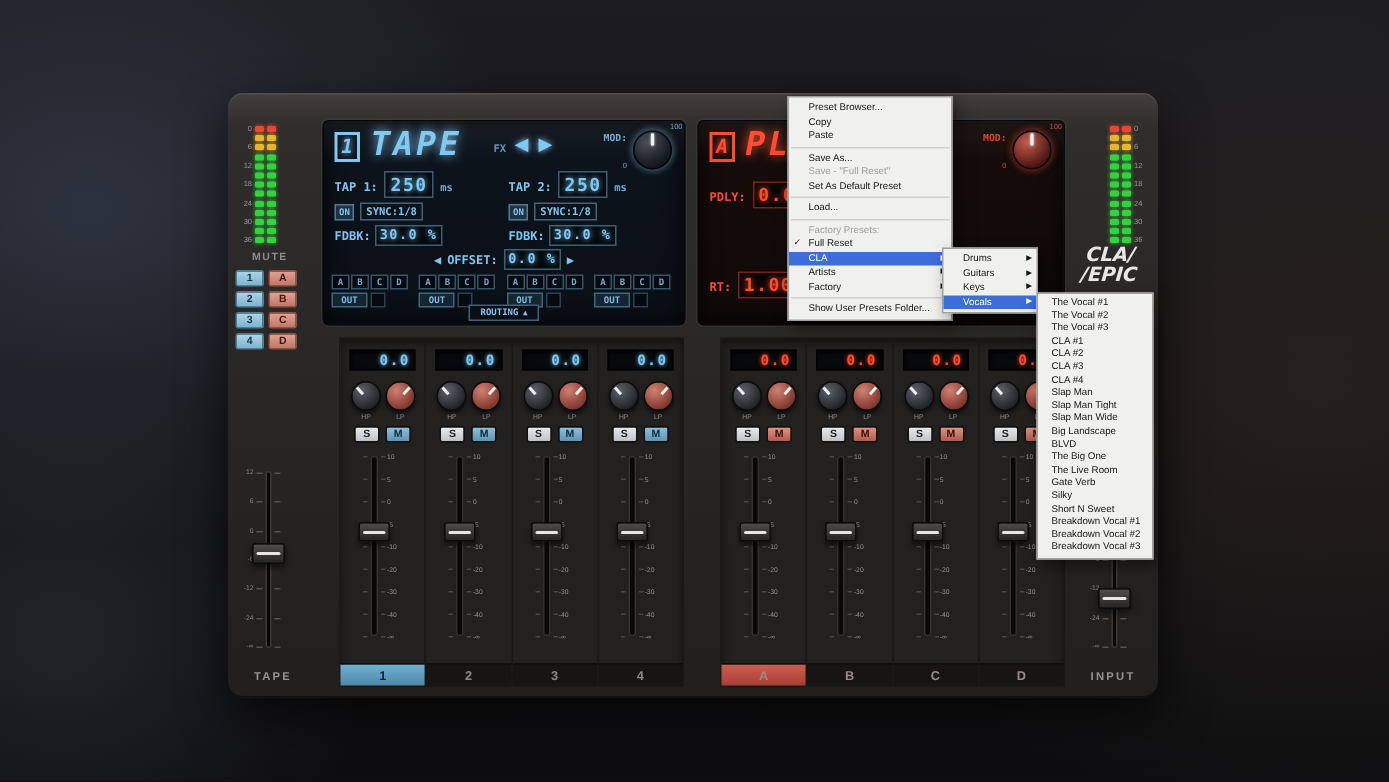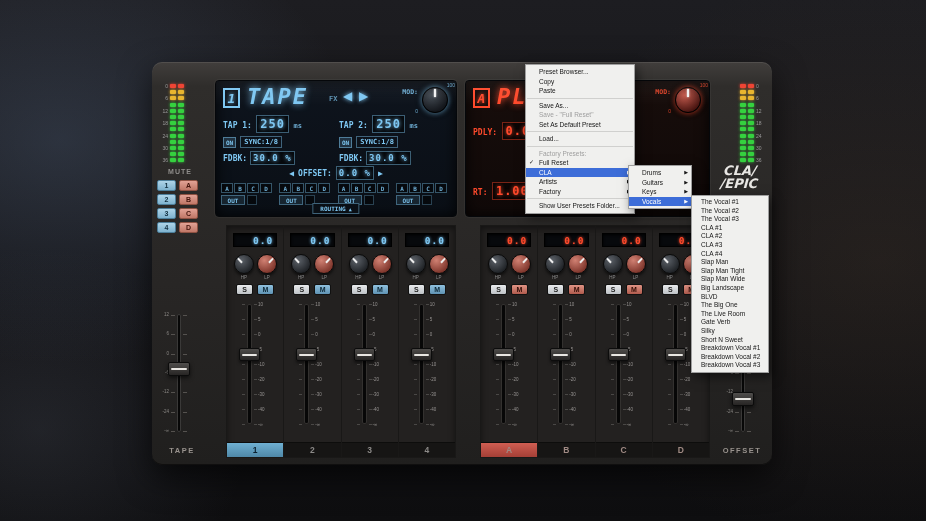--- a/index.html
+++ b/index.html
@@ -878,21 +878,21 @@
         <div class="big-tick" style="top: 97.6667px; left: 11px;"></div>
         <div class="big-tick" style="top: 97.6667px; left: 23px;"></div>
         <div class="big-scale-label" style="top: 94.6667px;">-24</div>
         <div class="big-tick" style="top: 117px; left: 11px;"></div>
         <div class="big-tick" style="top: 117px; left: 23px;"></div>
         <div class="big-scale-label" style="top: 114px;">-∞</div>
         <div class="big-handle" style="top: 78px;">
           <div class="handle-line"></div>
         </div>
       </div>
-    <div class="panel-label" id="output-label">OFFSET</div>
+    <div class="panel-label" id="output-label">INPUT</div>
   </div>
 
   <div class="menu" id="main-menu">
       <div class="menu-item">Preset Browser...</div>
       <div class="menu-item">Copy</div>
       <div class="menu-item">Paste</div>
       <div class="menu-sep"></div>
       <div class="menu-item">Save As...</div>
       <div class="menu-item disabled">Save - "Full Reset"</div>
       <div class="menu-item">Set As Default Preset</div>

